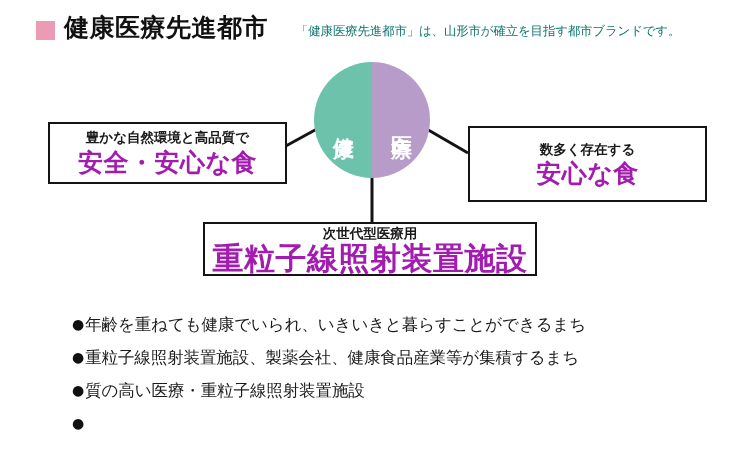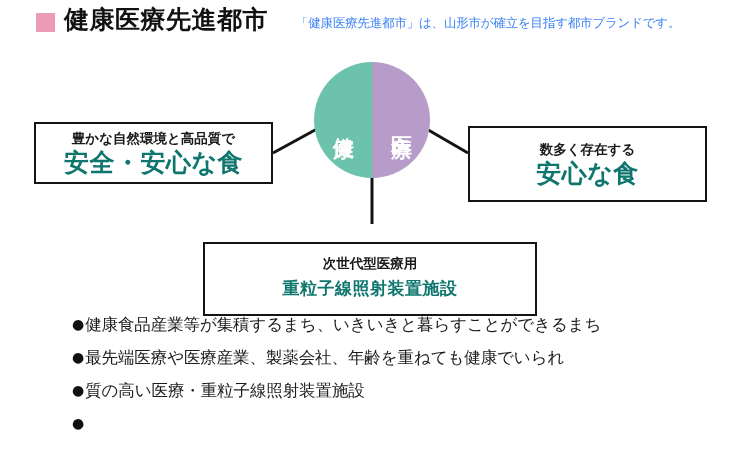--- a/index.html
+++ b/index.html
@@ -14,21 +14,21 @@
     overflow: hidden;
     font-family: "DejaVu Sans", "Liberation Sans", sans-serif;
     color: #1a1a1a;
     -webkit-font-smoothing: antialiased;
   }
 
   
   .header {
     position: absolute;
     left: 0;
-    top: 4px;
+    top: 12px;
     width: 740px;
     height: 34px;
     display: flex;
     align-items: baseline;
   }
   .header-marker {
     position: absolute;
     left: 36px;
     top: 9px;
     width: 19px;
@@ -46,21 +46,21 @@
     white-space: nowrap;
     color: #111111;
   }
   .header-subtitle {
     position: absolute;
     left: 296px;
     top: 10px;
     font-size: 12.5px;
     line-height: 18px;
     white-space: nowrap;
-    color: #3b82f6;
+    color: #0f766e;
     letter-spacing: -0.2px;
   }
 
   
   .diagram {
     position: absolute;
     left: 0;
     top: 46px;
     width: 740px;
     height: 255px;
@@ -123,44 +123,44 @@
     letter-spacing: 0px;
     white-space: nowrap;
     color: #1a1a1a;
   }
   .box-main {
     font-size: 25px;
     font-weight: bold;
     line-height: 31px;
     letter-spacing: 0.5px;
     white-space: nowrap;
-    color: #0f766e;
+    color: #a21caf;
   }
 
   .box-left {
-    left: 34px;
+    left: 48px;
     top: 76px;
     width: 239px;
     height: 62px;
+    font-family: Liberation Serif, serif;
   }
   .box-right {
     left: 468px;
     top: 80px;
     width: 239px;
     height: 76px;
   }
   .box-bottom {
     left: 203px;
     top: 176px;
     width: 334px;
-    height: 74px;
-    margin-top: 20px;
+    height: 54px;
   }
   .box-bottom .box-main {
-    font-size: 17px;
+    font-size: 31px;
     line-height: 33px;
   }
 
   
   .bullets {
     position: absolute;
     left: 0;
     top: 310px;
     width: 740px;
   }
@@ -224,25 +224,25 @@
   <div class="box box-bottom">
     <span class="box-sub">次世代型医療用</span>
     <span class="box-main">重粒子線照射装置施設</span>
   </div>
 
 </div>
 
 <div class="bullets">
   <div class="bullet-item">
     <span class="bullet-dot">●</span>
-    <span>健康食品産業等が集積するまち、いきいきと暮らすことができるまち</span>
-  </div>
-  <div class="bullet-item">
-    <span class="bullet-dot">●</span>
-    <span>最先端医療や医療産業、製薬会社、年齢を重ねても健康でいられ</span>
+    <span>年齢を重ねても健康でいられ、いきいきと暮らすことができるまち</span>
+  </div>
+  <div class="bullet-item">
+    <span class="bullet-dot">●</span>
+    <span>重粒子線照射装置施設、製薬会社、健康食品産業等が集積するまち</span>
   </div>
   <div class="bullet-item">
     <span class="bullet-dot">●</span>
     <span>質の高い医療・重粒子線照射装置施設</span>
   </div>
   <div class="bullet-item">
     <span class="bullet-dot">●</span>
   </div>
 </div>
 

